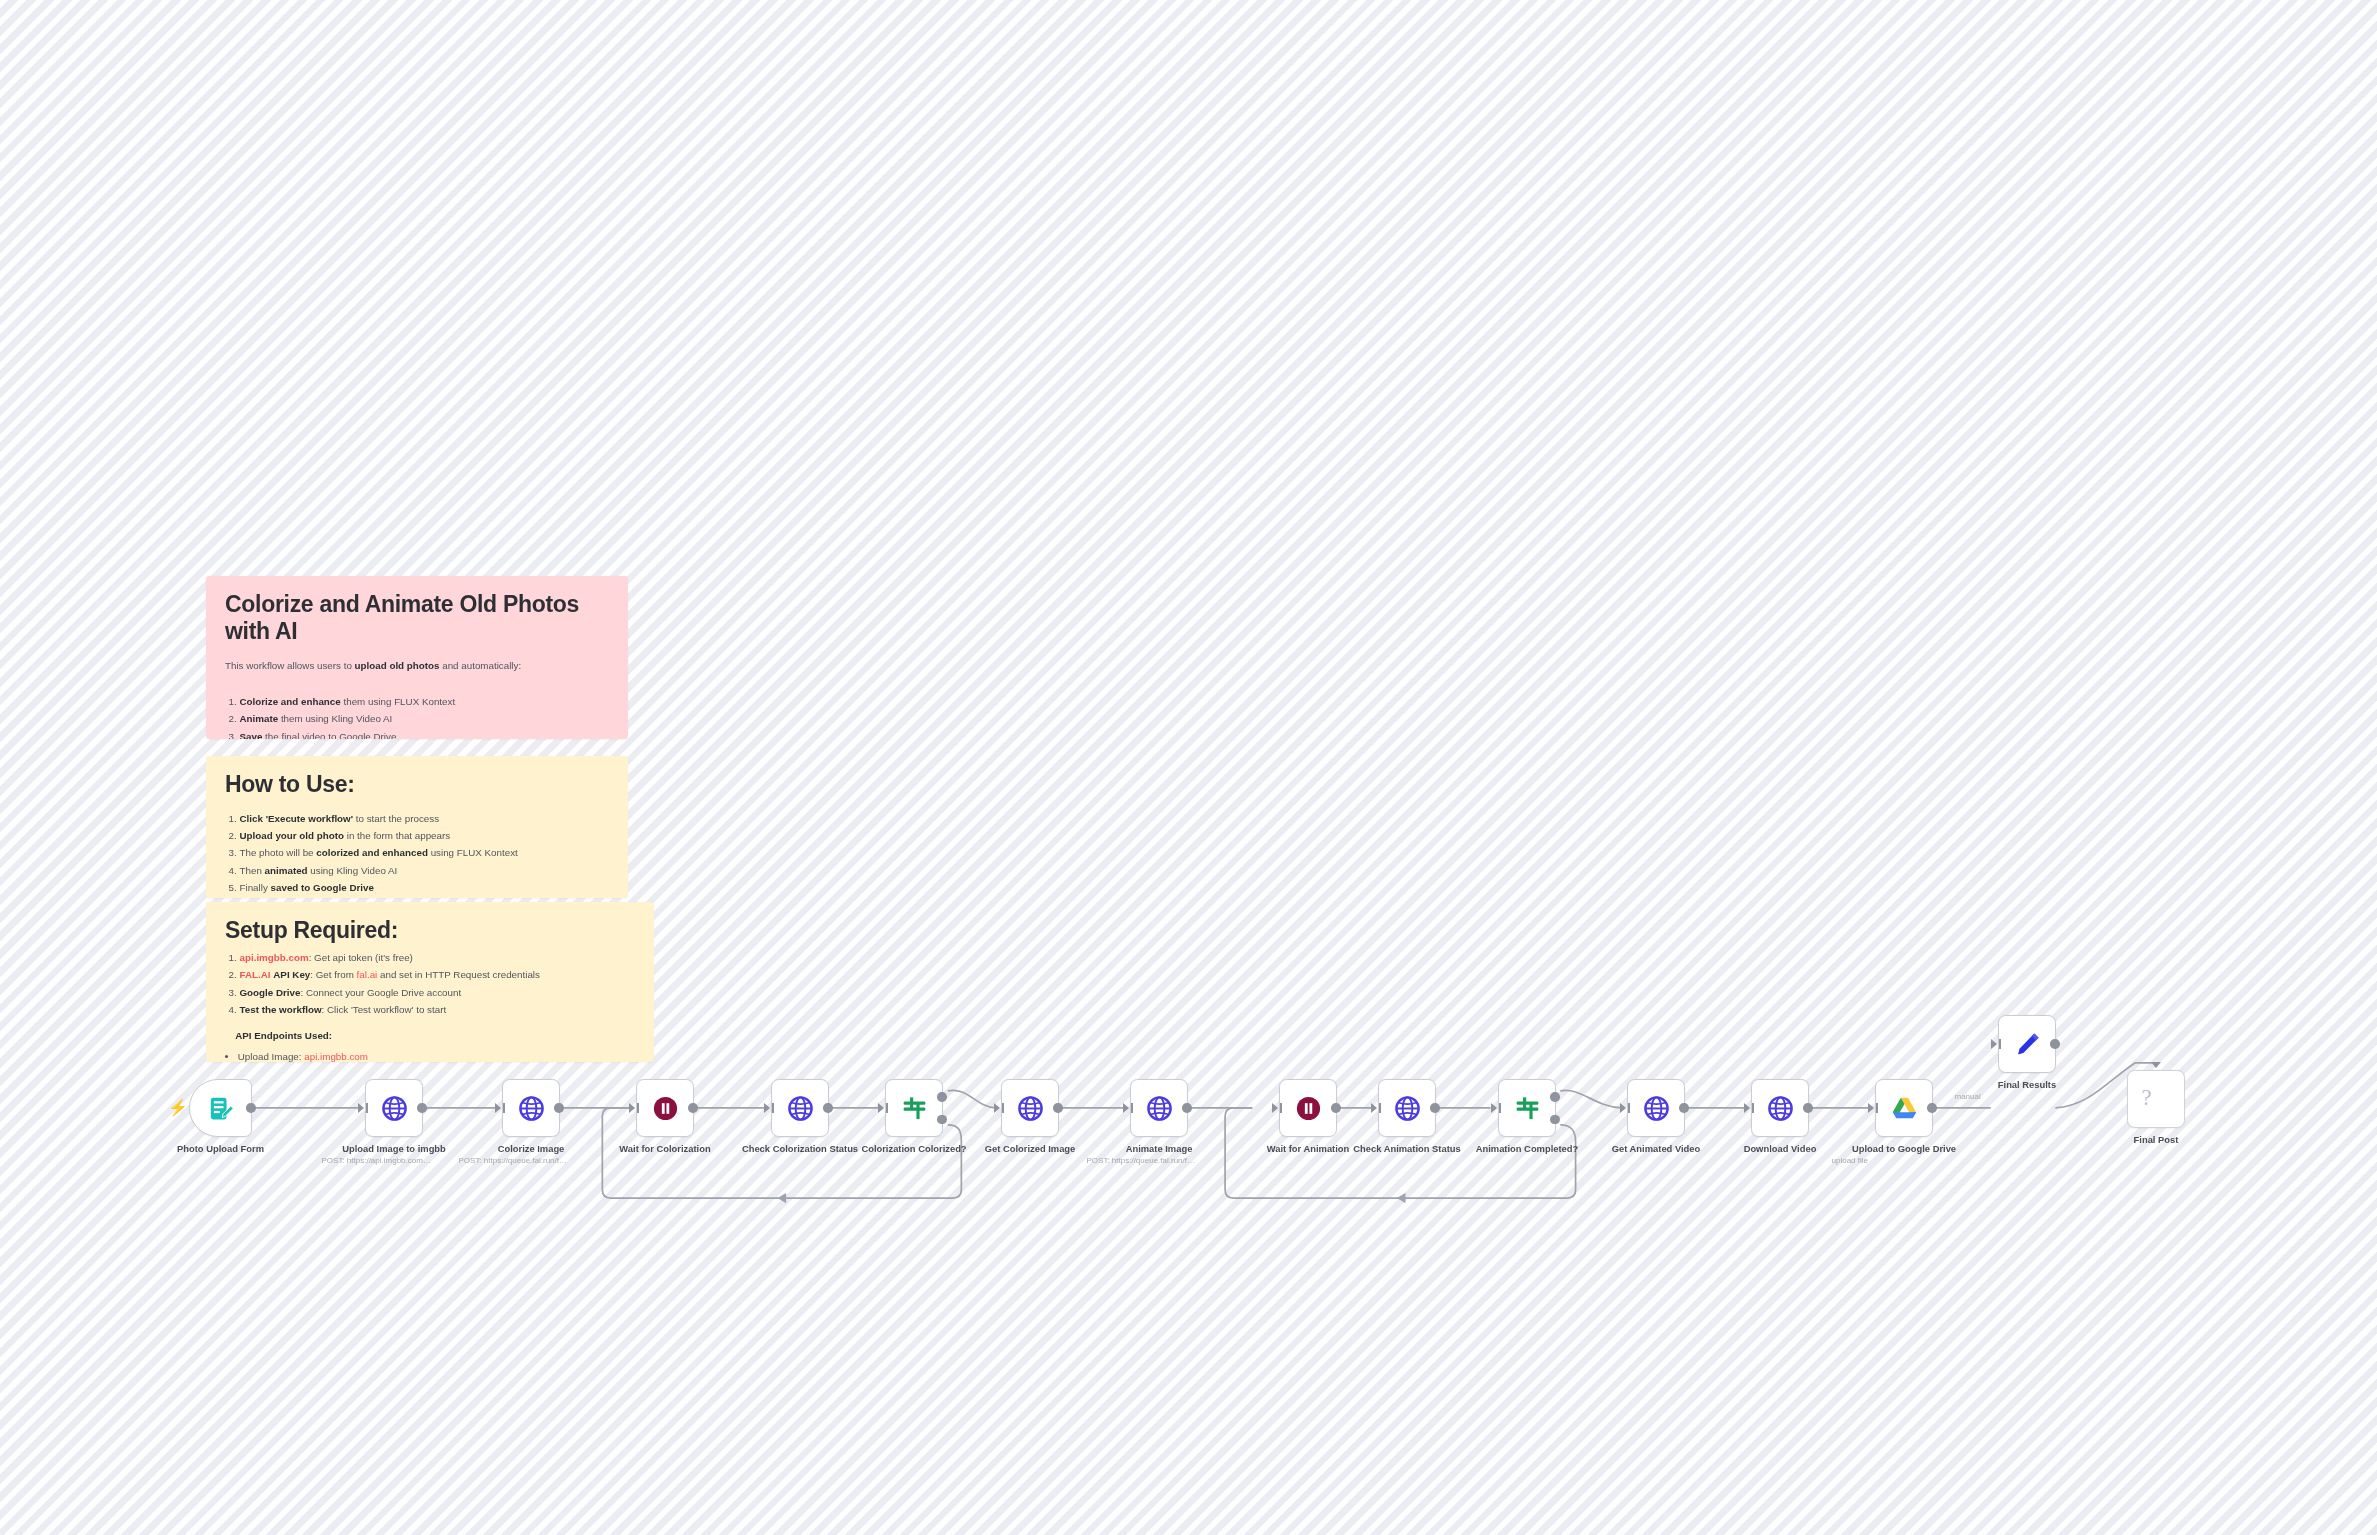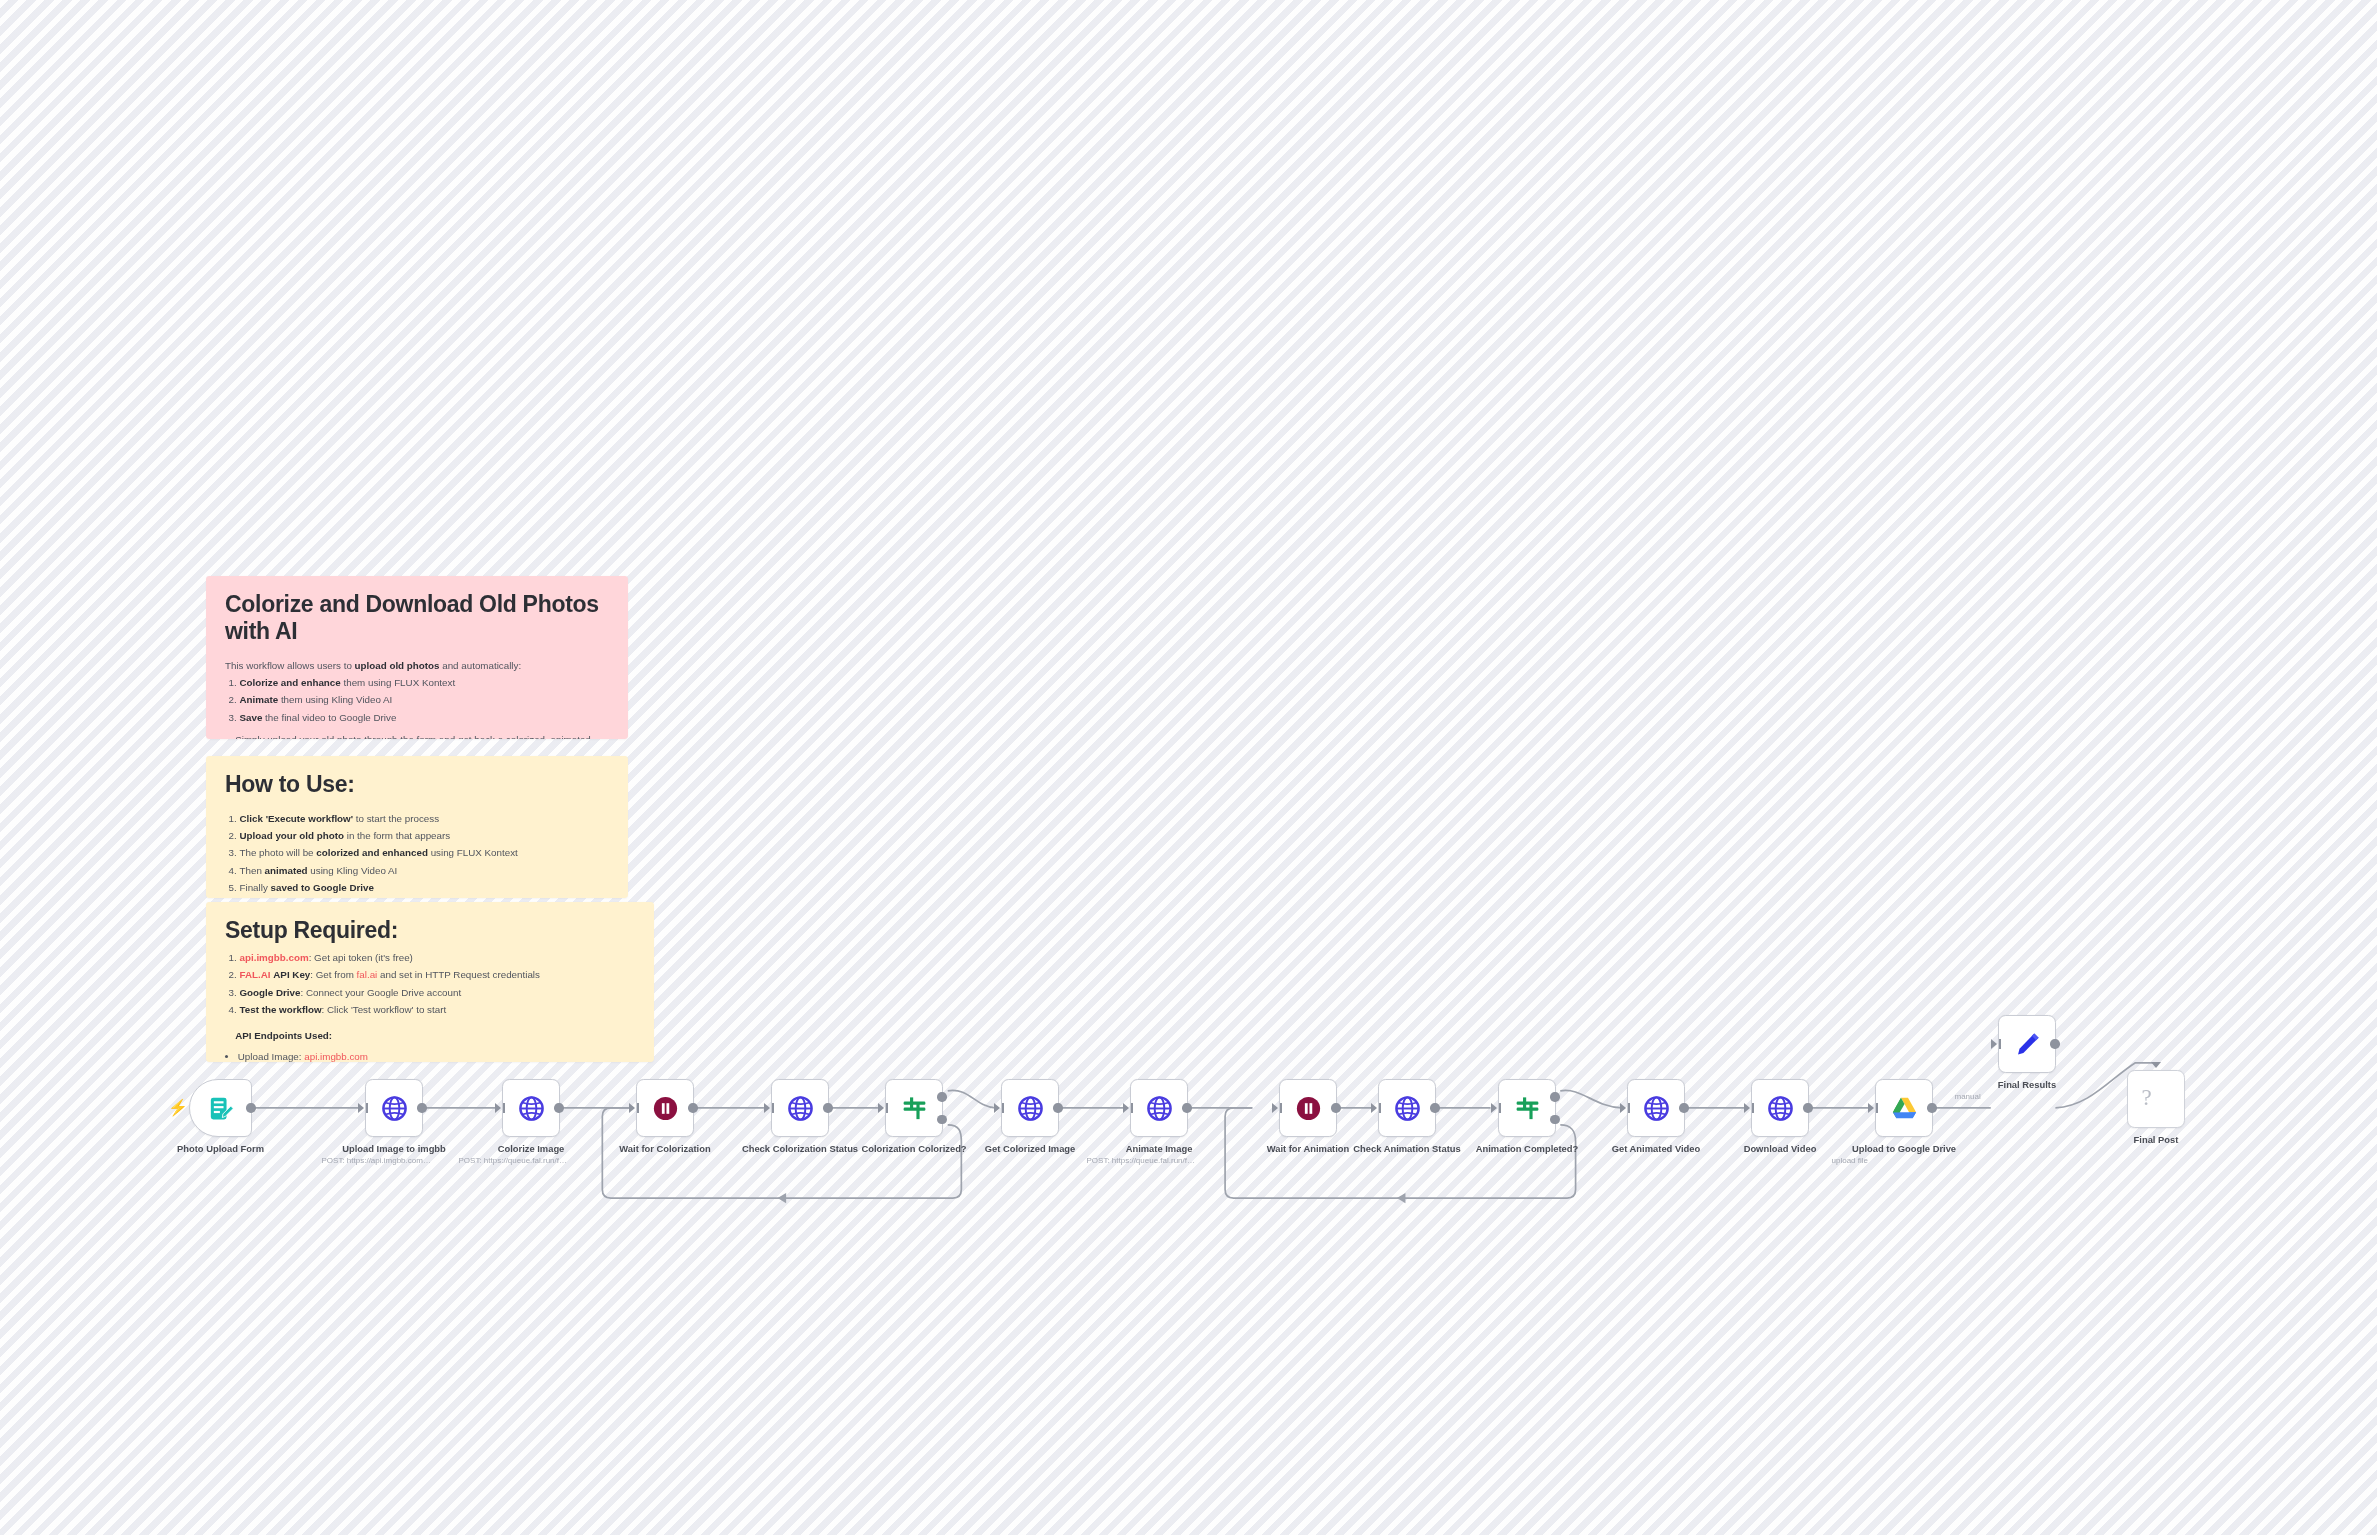--- a/index.html
+++ b/index.html
@@ -31,21 +31,21 @@
     overflow: hidden;
   }
   .sticky h2 {
     margin: 0 0 13.6px 0;
     font-size: 23px;
     font-weight: 700;
     color: #2d2f35;
     letter-spacing: -0.3px;
   }
   .sticky .body { font-size: 9.8px; color: #51555e; line-height: 1.45; }
-  .sticky .body p { margin: 0 0 3px 0; }
+  .sticky .body p { margin: 0 0 22px 0; }
   .sticky .body ol { margin: 0 0 5.1px 0; padding-left: 14.5px; }
   .sticky .body ul { margin: 0 0 3.4px 0; padding-left: 12.8px; }
   .sticky .body li { margin: 0 0 3px 0; }
   .sticky .body b { color: #2d2f35; font-weight: 700; }
   .sticky .body .red { color: #f0565b; }
   .sticky .body .red b { color: #f0565b; }
   .sticky .body .indent { margin-left: 10.2px; }
   .sticky .body .sub-head { font-weight: 700; color: #2d2f35; margin: 12px 0 6.8px 10.2px; }
 
   #note-intro  { left: 206px; top: 576px;  width: 422px; height: 163px; background: #ffd6da; }
@@ -143,21 +143,21 @@
     font-size: 23px; color: #b9bdc6; font-weight: 400;
     font-family: "Liberation Serif", serif;
   }
 </style>
 </head>
 <body>
 
 <div id="canvas">
 
   <div class="sticky" id="note-intro">
-    <h2>Colorize and Download Old Photos with AI</h2>
+    <h2>Colorize and Animate Old Photos with AI</h2>
     <div class="body">
       <p>This workflow allows users to <b>upload old photos</b> and automatically:</p>
       <ol>
         <li><b>Colorize and enhance</b> them using FLUX Kontext</li>
         <li><b>Animate</b> them using Kling Video AI</li>
         <li><b>Save</b> the final video to Google Drive</li>
       </ol>
       <p class="indent" style="margin-top:8.5px">Simply upload your old photo through the form and get back a colorized, animated video!</p>
     </div>
   </div>

